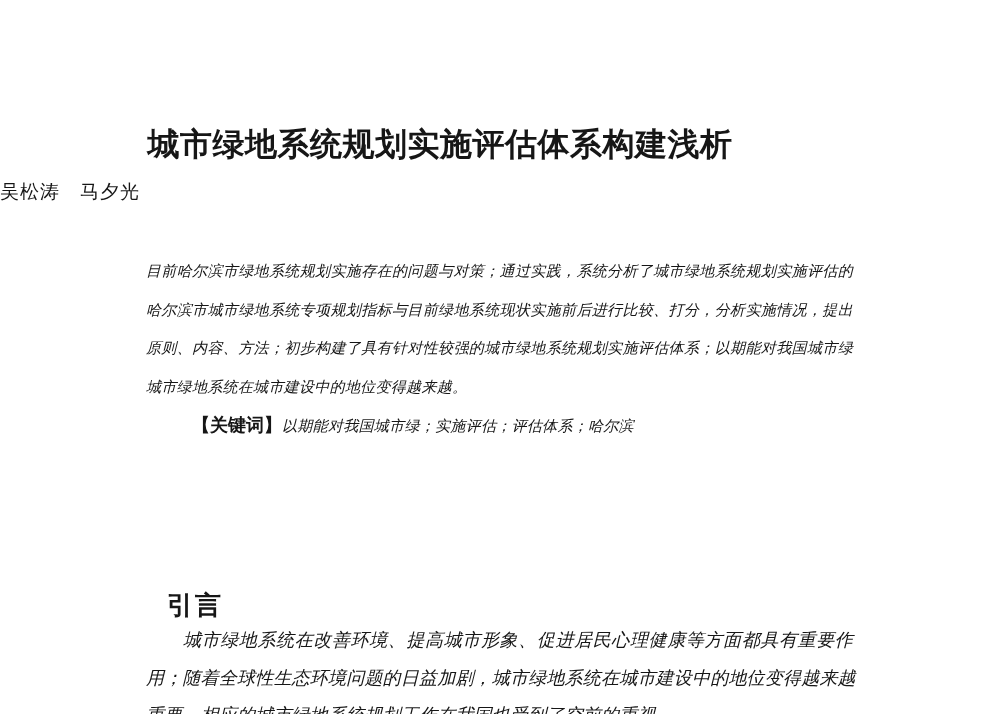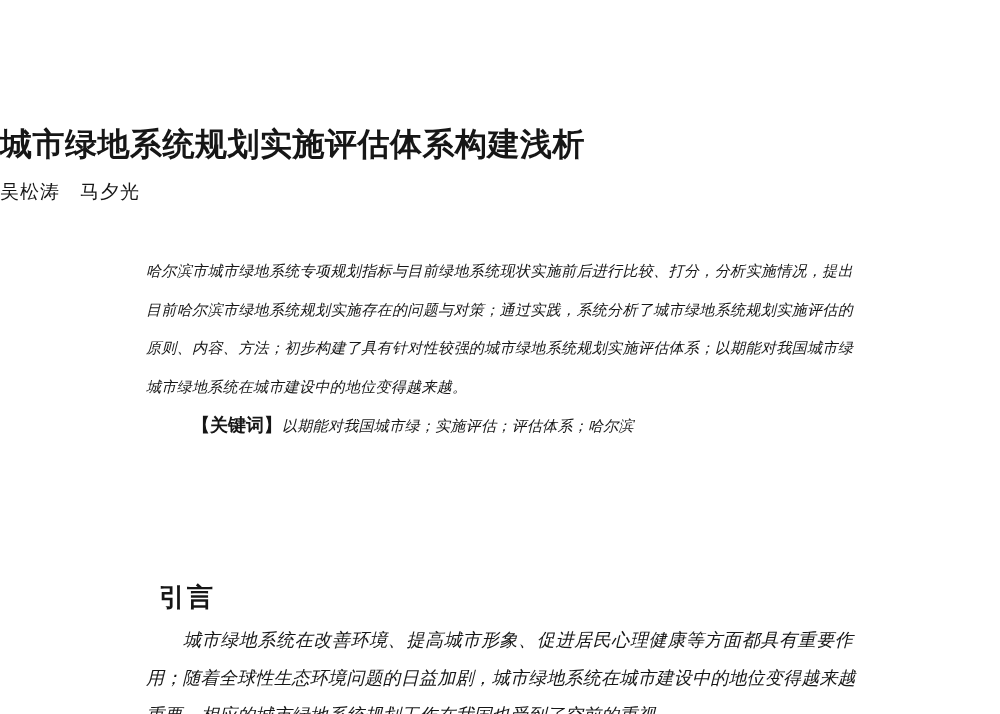--- a/index.html
+++ b/index.html
@@ -11,21 +11,21 @@
     overflow: hidden;
     font-family: "Liberation Serif", "DejaVu Serif", serif;
     color: #161616;
   }
   .paper-title {
     position: absolute;
     top: 124px;
     left: 0;
     width: 880px;
     margin: 0;
-    text-align: left;
+    text-align: center;
     font-size: 32px;
     line-height: 40px;
     font-weight: bold;
     letter-spacing: 0.5px;
   }
   .paper-authors {
     position: absolute;
     top: 179px;
     left: 0;
     width: 1000px;
@@ -58,21 +58,21 @@
     font-style: normal;
     font-weight: bold;
     font-size: 18px;
     letter-spacing: 0;
     text-align: right;
   }
   .intro-heading {
     position: absolute;
     top: 574px;
     left: 152px;
-    margin: 7px;
+    margin: 15px;
     font-family: "Liberation Sans", "DejaVu Sans", sans-serif;
     font-size: 26px;
     line-height: 32px;
     font-weight: bold;
     letter-spacing: 2px;
   }
   .body-block {
     position: absolute;
     top: 622px;
     left: 146px;
@@ -91,22 +91,22 @@
 </head>
 <body>
 
 <div class="page">
 
   <h1 class="paper-title">城市绿地系统规划实施评估体系构建浅析</h1>
 
   <div class="paper-authors">吴松涛　马夕光</div>
 
   <div class="abstract-block">
+    <div class="line jline">目前哈尔滨市绿地系统规划实施存在的问题与对策；通过实践，系统分析了城市绿地系统规划实施评估的</div>
     <div class="line jline">哈尔滨市城市绿地系统专项规划指标与目前绿地系统现状实施前后进行比较、打分，分析实施情况，提出</div>
-    <div class="line jline">目前哈尔滨市绿地系统规划实施存在的问题与对策；通过实践，系统分析了城市绿地系统规划实施评估的</div>
     <div class="line jline">原则、内容、方法；初步构建了具有针对性较强的城市绿地系统规划实施评估体系；以期能对我国城市绿</div>
     <div class="line">城市绿地系统在城市建设中的地位变得越来越。</div>
     <div class="line indent1">
       <span class="blabel">【关键词】</span><span>以期能对我国城市绿；实施评估；评估体系；哈尔滨</span>
     </div>
   </div>
 
   <h2 class="intro-heading">引言</h2>
 
   <div class="body-block">

